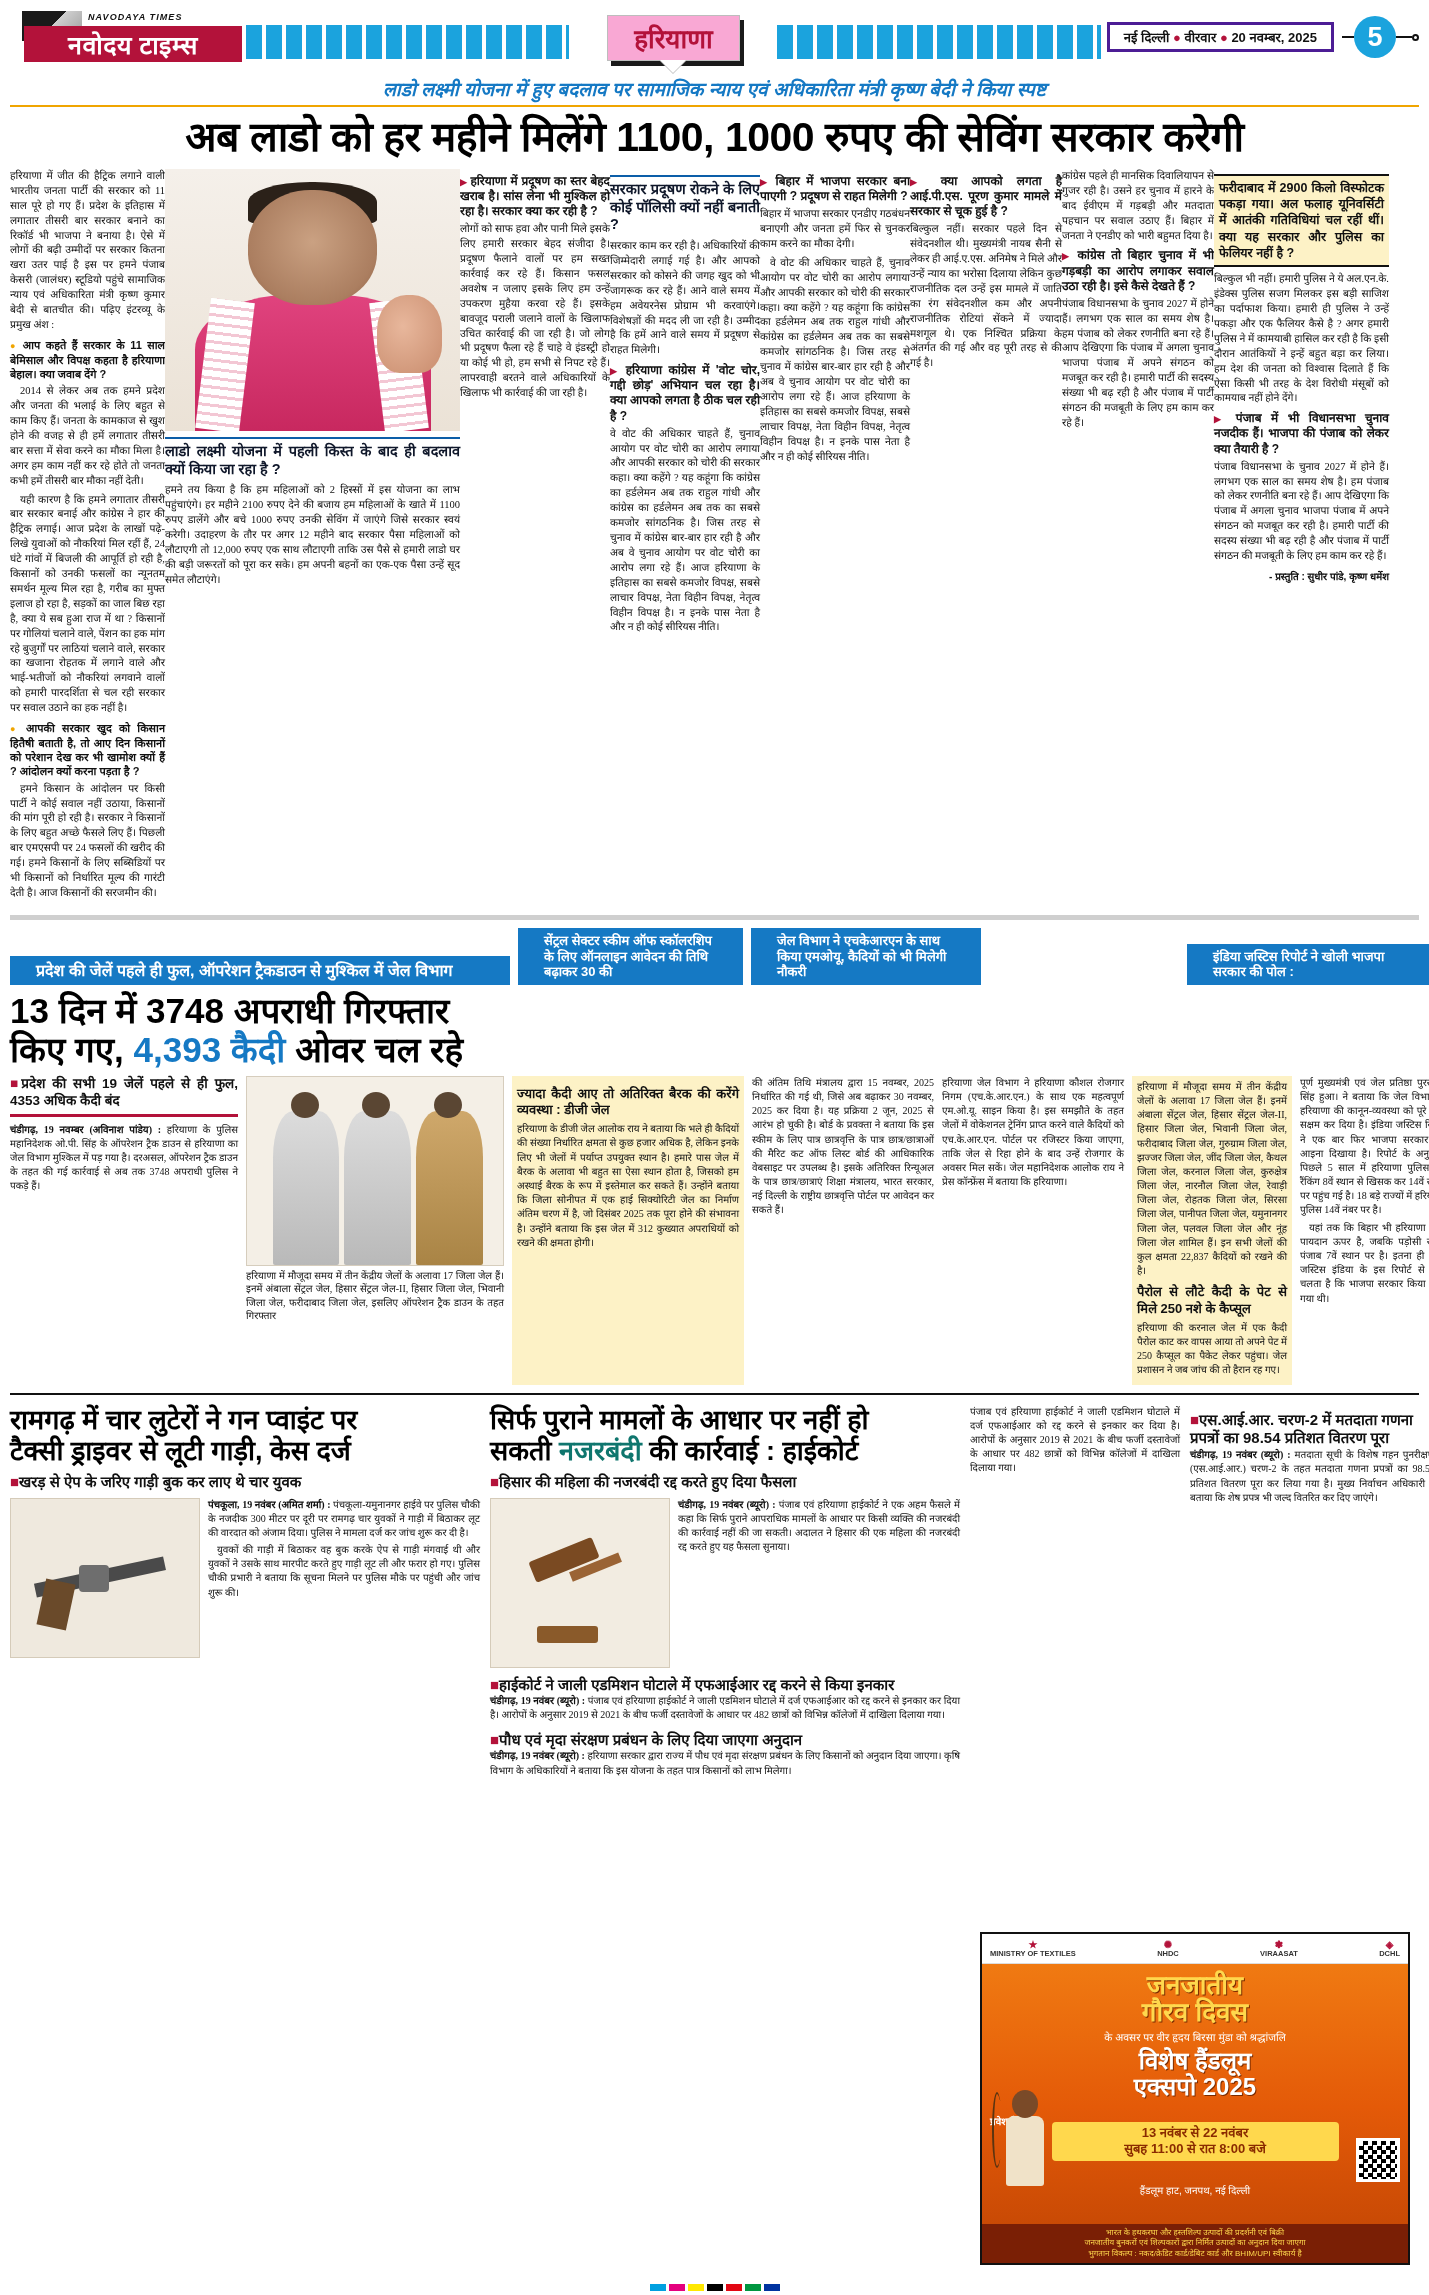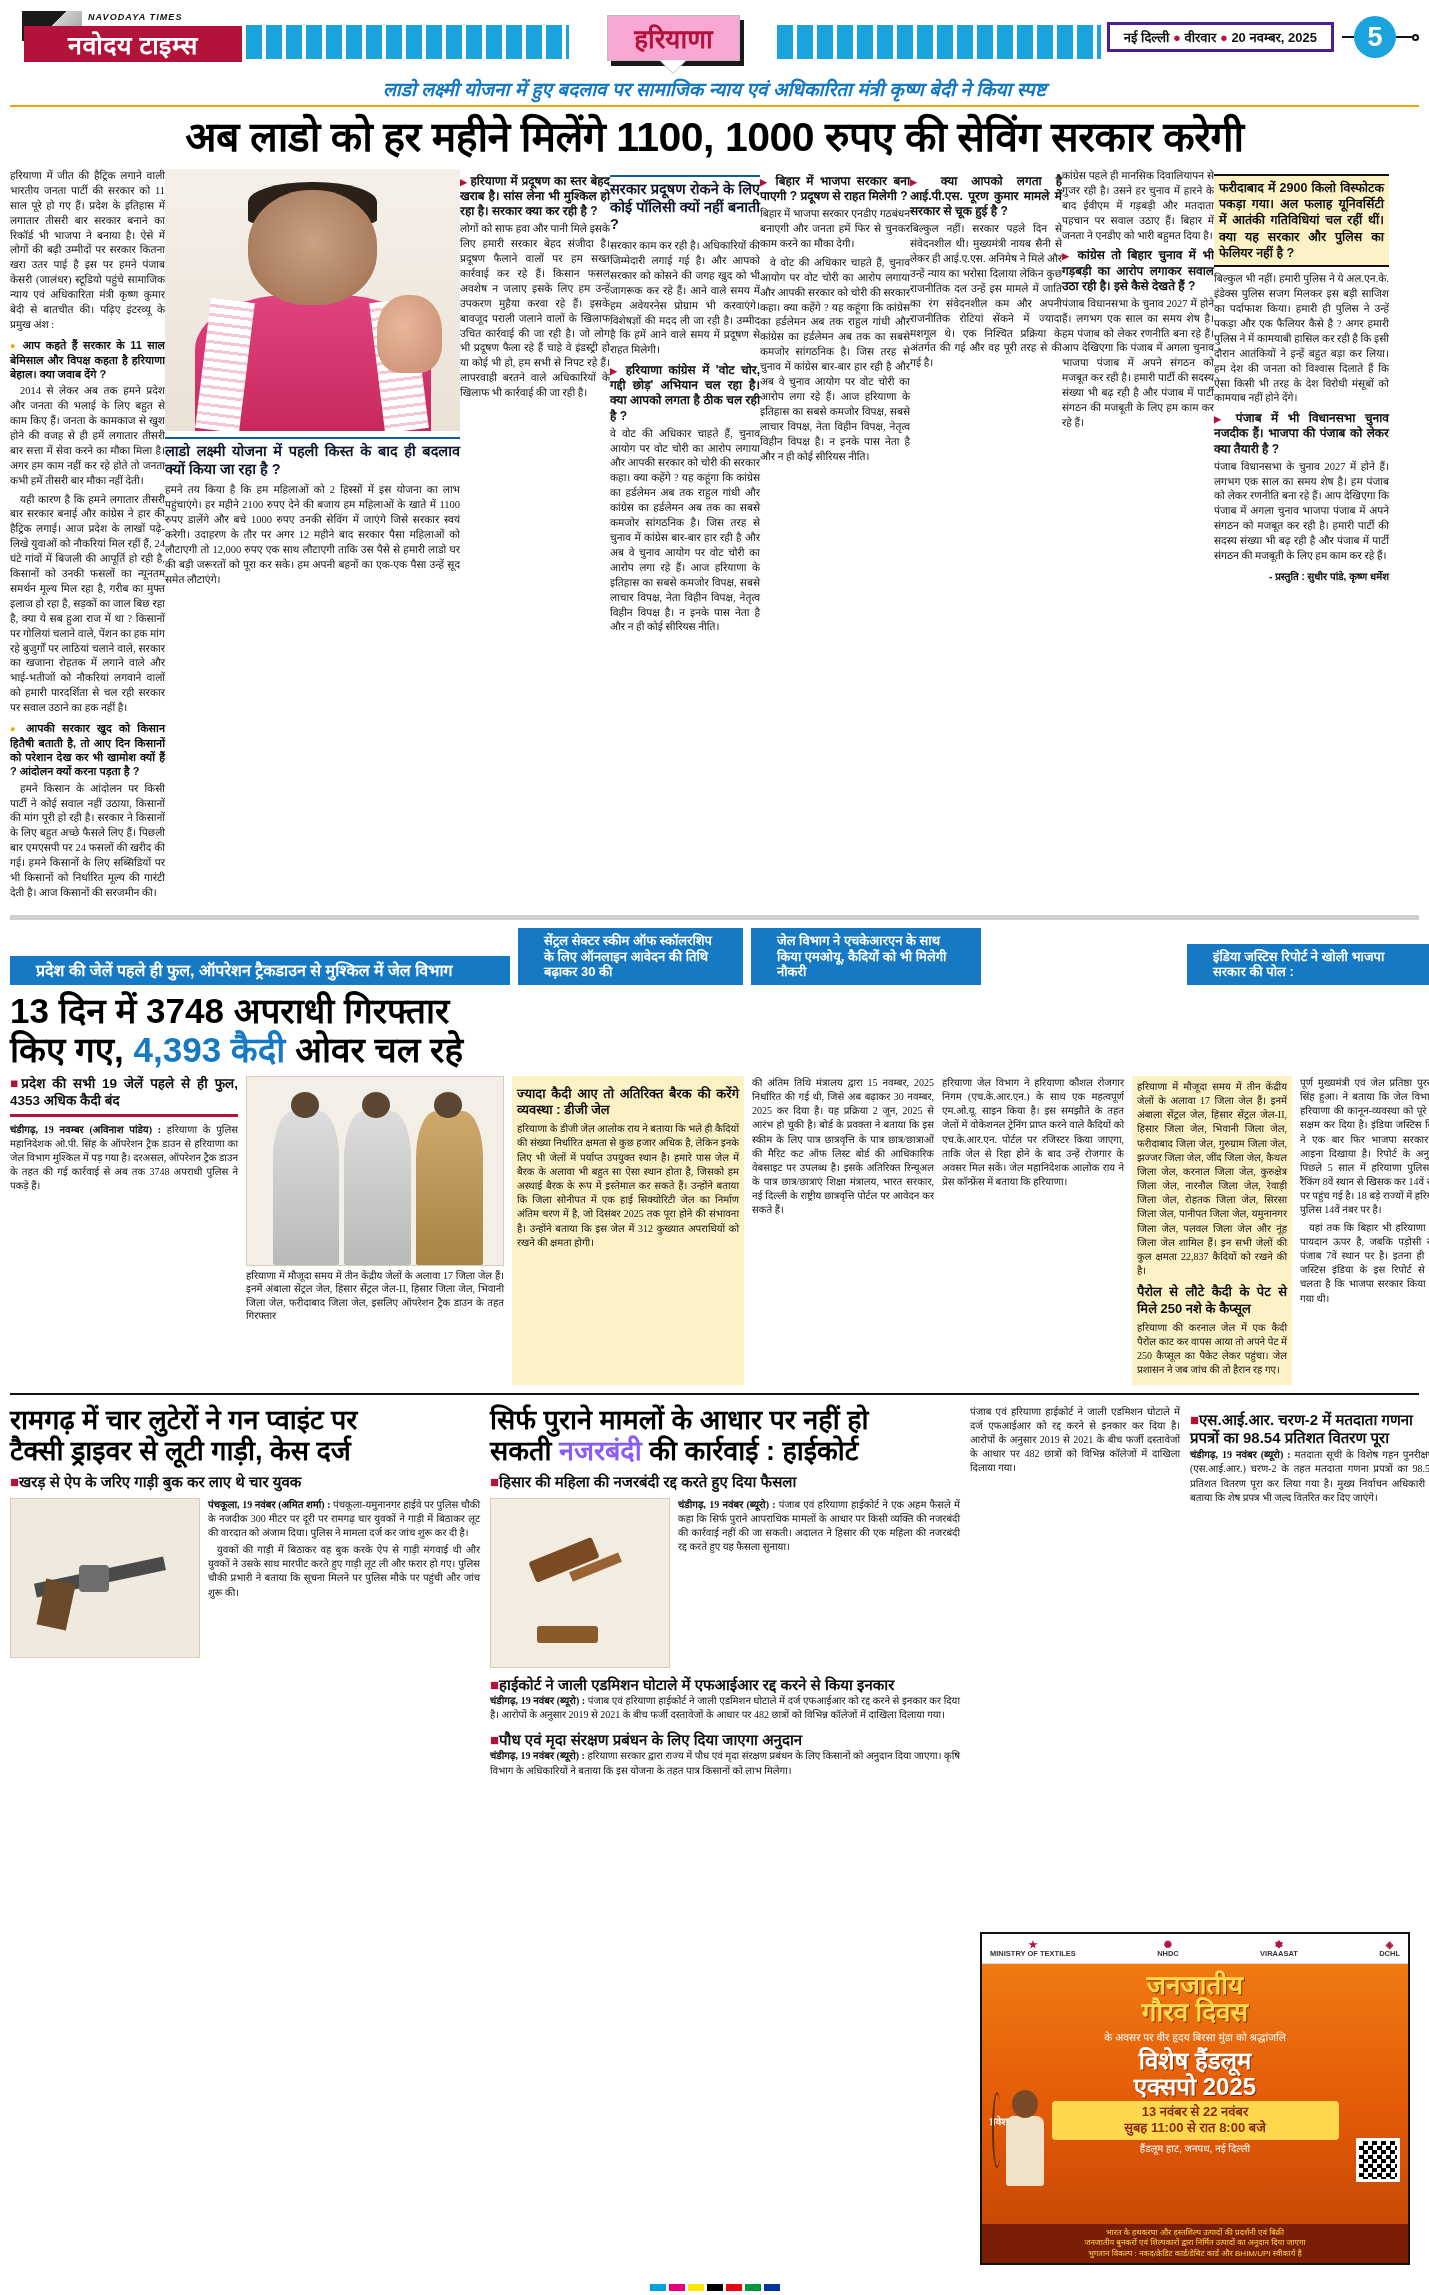--- a/index.html
+++ b/index.html
@@ -148,21 +148,21 @@
   .box-head-sm {
     font-family: "Liberation Sans", sans-serif; font-weight: bold; font-size: 13px;
     line-height: 1.25; margin: 6px 0 4px;
   }
   .shaded-col { background: #fdf2c6; padding: 4px 5px; }
   .shaded-col2 { background: #fdf2c6; padding: 4px 5px; }
 
   
   .sec3-grid { display: grid; grid-template-columns: 470px 470px 210px 245px; gap: 10px; margin-top: 10px; }
   .sec3-head { font-family: "Liberation Sans", sans-serif; font-weight: bold; font-size: 27px; line-height: 1.15; color: #000; }
-  .sec3-head .hl { color: #8b5cf6; }
+  .sec3-head .hl { color: #0f766e; }
   .sec3-sub { font-family: "Liberation Sans", sans-serif; font-weight: bold; font-size: 15px; line-height: 1.25; margin-top: 6px; }
   .sec3-sub:before { content: "\25A0 "; color: #b3123a; }
 
   .img-gun { width: 190px; height: 160px; background: #efe9de; border: 1px solid #d5cbb9; position: relative; overflow: hidden; }
   .img-gun .barrel { position: absolute; left: 12%; top: 45%; width: 70%; height: 9%; background: #4a4a4a; transform: rotate(-12deg); }
   .img-gun .grip { position: absolute; left: 16%; top: 52%; width: 16%; height: 30%; background: #6a4a2a; transform: rotate(12deg); }
   .img-gun .cyl { position: absolute; left: 36%; top: 42%; width: 16%; height: 17%; background: #6e6e6e; border-radius: 4px; }
 
   .img-court { width: 100%; height: 170px; background: #f2ece1; border: 1px solid #d5cbb9; position: relative; overflow: hidden; }
   .img-court .gavel-h { position: absolute; left: 22%; top: 30%; width: 38%; height: 13%; background: #7a4a22; transform: rotate(-22deg); border-radius: 3px; }
@@ -171,21 +171,21 @@
 
   
   .ad-wrap { border: 2px solid #111; background: #fff; padding: 0; margin-top: 8px; width: 100%; }
   .ad-logos { display: flex; align-items: center; justify-content: space-between; padding: 5px 8px; background: #fff; border-bottom: 1px solid #ddd; }
   .ad-logo { font-family: "Liberation Sans", sans-serif; font-size: 7.5px; font-weight: bold; text-align: center; line-height: 1.1; color: #333; }
   .ad-logo .em { display:block; font-size: 10px; color: #b3123a; }
   .ad-body { background: linear-gradient(180deg,#f07a12 0%, #e45a08 55%, #c94a05 100%); padding: 8px; position: relative; min-height: 260px; }
   .ad-t2 { color: #ffd84d; font-family: "Liberation Sans", sans-serif; font-weight: bold; font-size: 26px; text-align: center; line-height: 1.05; text-shadow: 1px 1px 0 #7a2b00; }
   .ad-t3 { color: #ffffff; font-size: 10.5px; text-align: center; font-family: "Liberation Sans", sans-serif; margin: 4px 0; }
   .ad-t4 { color: #fff; font-family: "Liberation Sans", sans-serif; font-weight: bold; font-size: 24px; text-align: center; line-height: 1.08; text-shadow: 1px 1px 0 #7a2b00; }
-  .ad-date { background: #ffd84d; color: #8a2b00; font-family: "Liberation Sans", sans-serif; font-weight: bold; font-size: 13px; text-align: center; border-radius: 4px; padding: 3px 6px; margin: 1px auto; width: 70%; line-height: 1.25; }
+  .ad-date { background: #ffd84d; color: #8a2b00; font-family: "Liberation Sans", sans-serif; font-weight: bold; font-size: 13px; text-align: center; border-radius: 4px; padding: 3px 6px; margin: 22px auto; width: 70%; line-height: 1.25; }
   .ad-venue { color: #fff; font-size: 10px; text-align: center; font-family: "Liberation Sans", sans-serif; }
   .ad-free { color: #fff; font-size: 10px; font-family: "Liberation Sans", sans-serif; font-weight: bold; position: absolute; left: 8px; top: 150px; }
   .ad-figure { position: absolute; left: 10px; bottom: 38px; width: 66px; height: 110px; }
   .ad-figure .body { position: absolute; left: 14px; bottom: 0; width: 38px; height: 70px; background: #f0e2c8; border-radius: 8px 8px 3px 3px; }
   .ad-figure .head { position: absolute; left: 20px; bottom: 68px; width: 26px; height: 28px; background: #7a4a28; border-radius: 50%; }
   .ad-figure .bow { position: absolute; left: 0px; bottom: 18px; width: 10px; height: 76px; border: 2px solid #5a3410; border-radius: 50%; border-right: none; }
   .ad-foot { background: #7a1f05; color: #ffd84d; font-size: 8px; text-align: center; padding: 4px 6px; font-family: "Liberation Sans", sans-serif; line-height:1.3; }
   .qr { position: absolute; right: 8px; bottom: 42px; width: 44px; height: 44px; background:
       repeating-conic-gradient(#000 0% 25%, #fff 0% 50%) 0 0 / 9px 9px; border: 3px solid #fff; }
 

